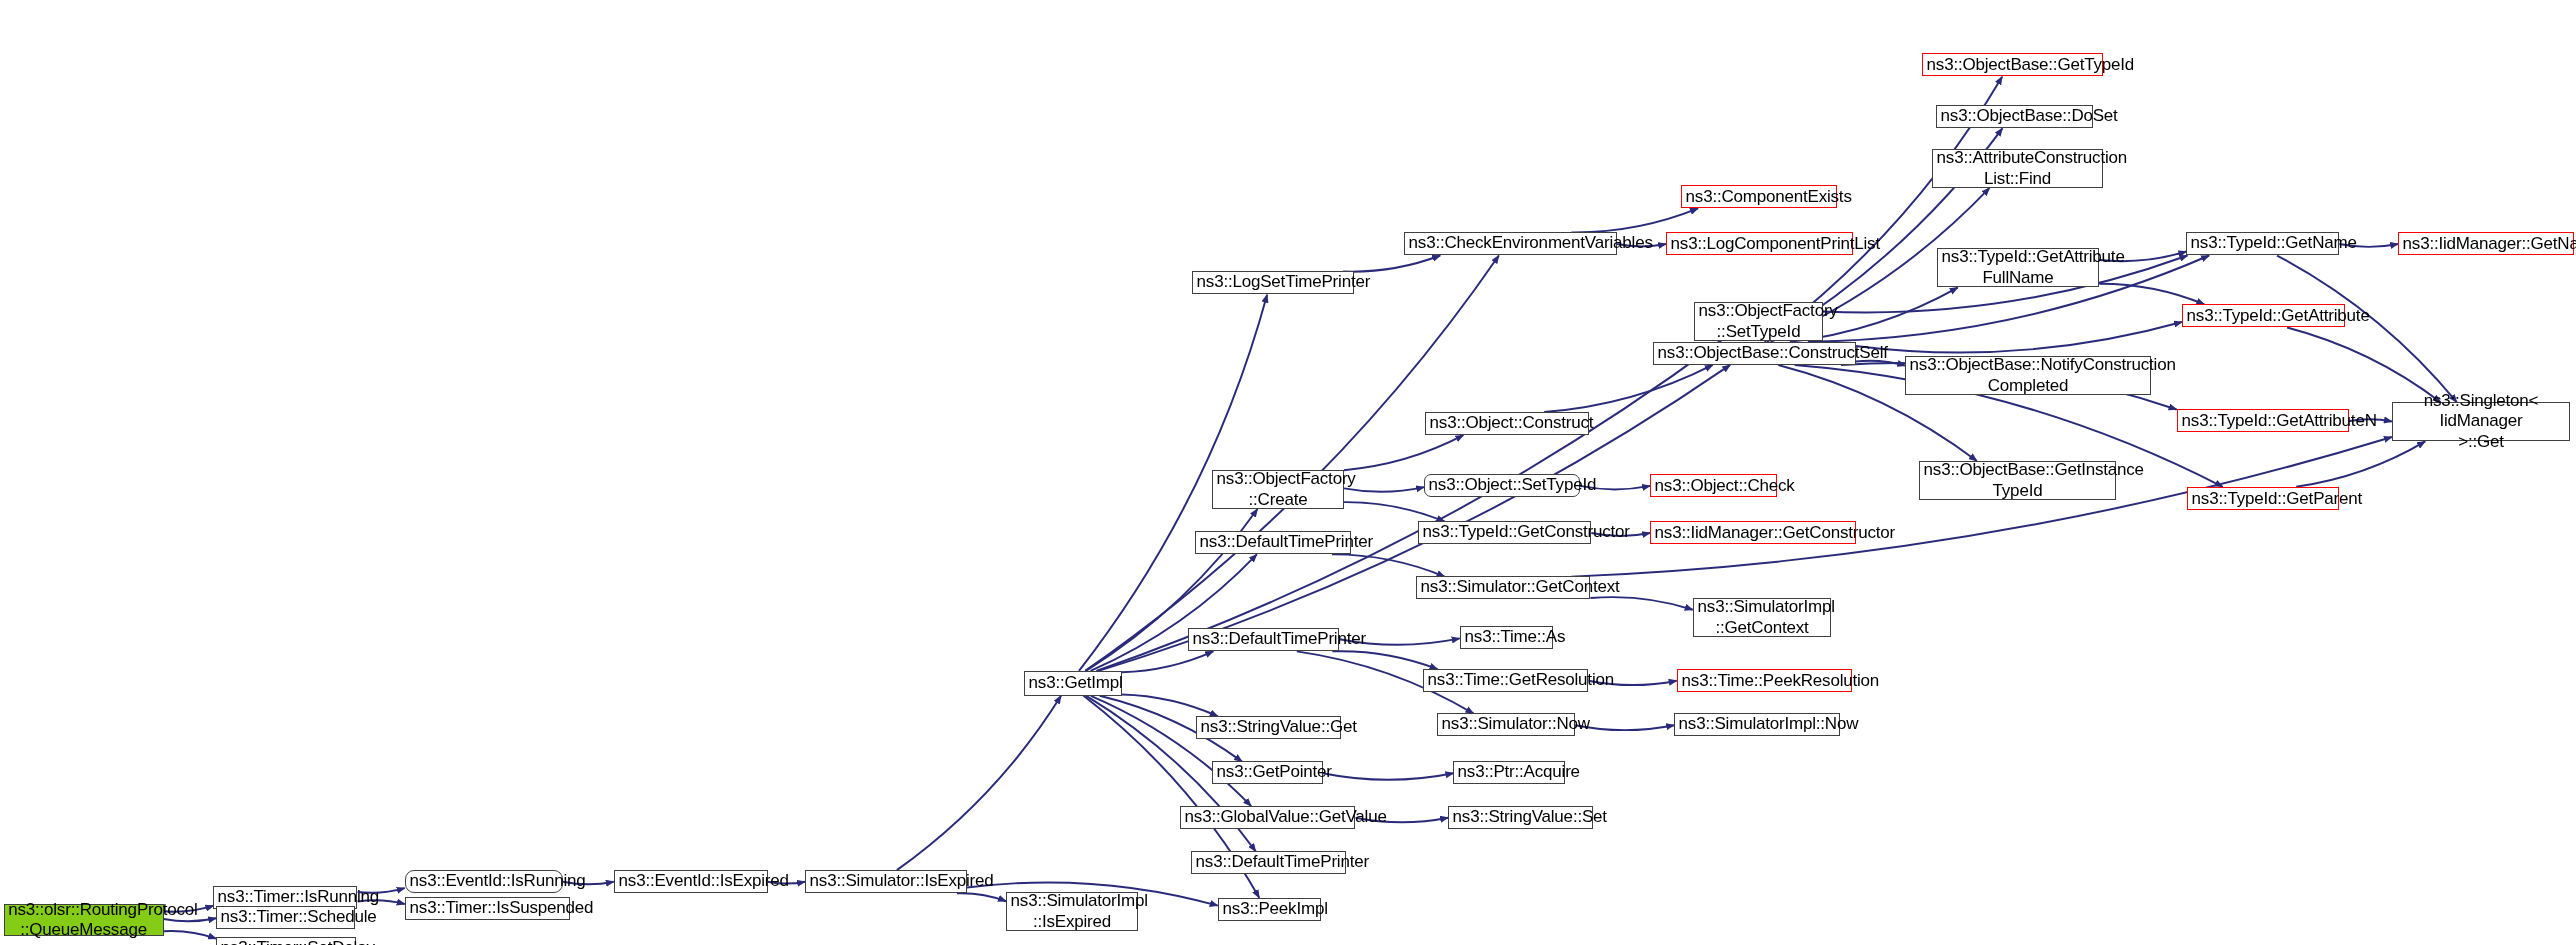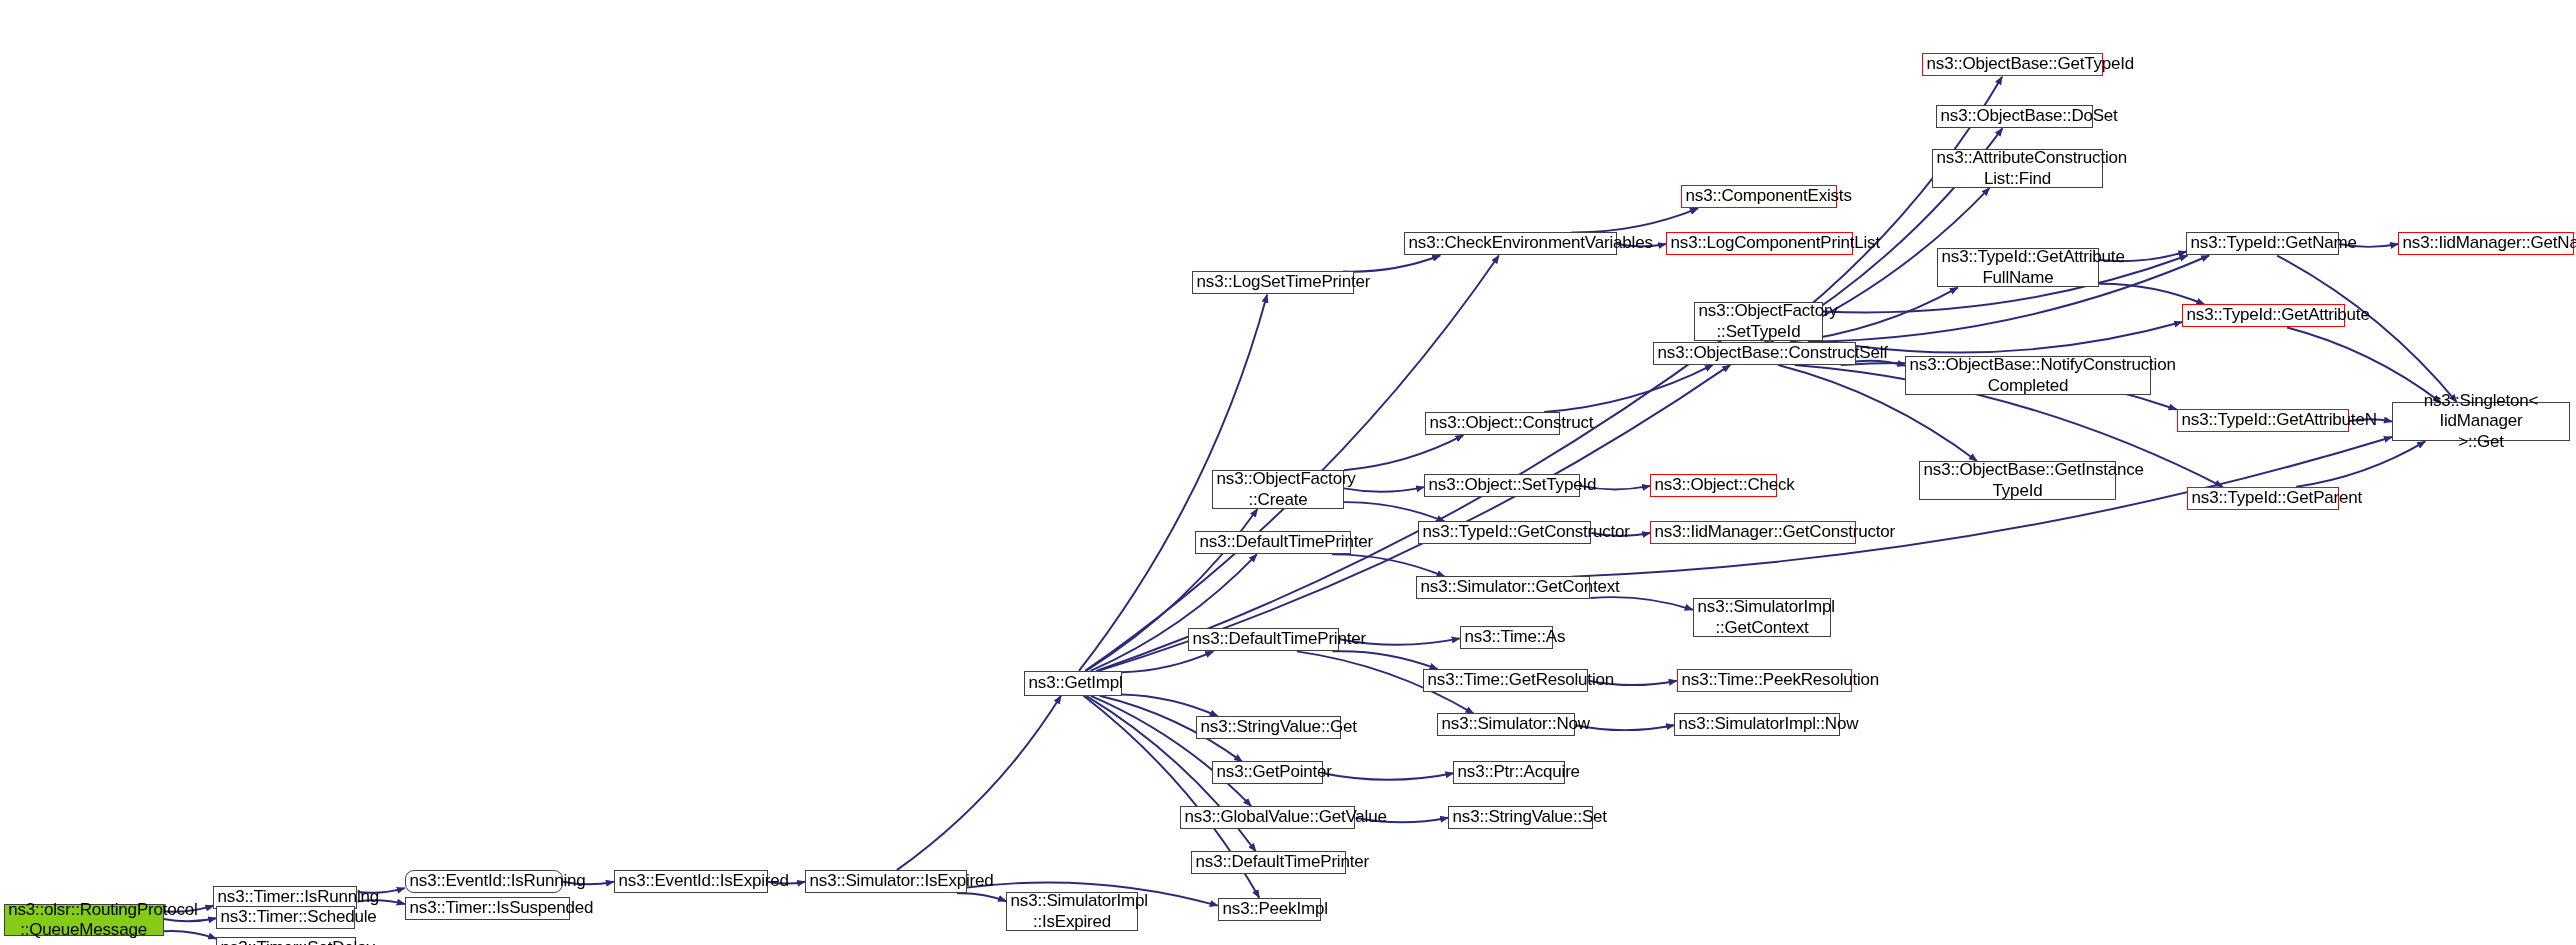--- a/index.html
+++ b/index.html
@@ -15,21 +15,21 @@
     font-size:17px;
     line-height:20.5px;
     display:flex;
     align-items:center;
     justify-content:center;
     text-align:center;
     white-space:pre-line;
     letter-spacing:-0.2px;
     padding:0 3.6px;
   }
-  .node.red{border-color:#ff0000;}
+  .node.red{border-color:#ff0000;align-items:flex-end;}
   .node.root{background:#84cc16;border-color:#404040;}
   .node span{display:block;width:100%;}
 </style>
 </head>
 <body>
 
 <div id="canvas">
   <svg id="edges" viewBox="0 0 2896 1063">
     <defs>
       <marker id="ah" markerWidth="10" markerHeight="8" refX="9" refY="4" orient="auto" markerUnits="userSpaceOnUse">
@@ -120,22 +120,22 @@
       <div class="node" style="left: 1212px; top: 761px; width: 111px; height: 23px;"><span>ns3::GetPointer</span></div>
       <div class="node" style="left: 1180px; top: 806px; width: 175px; height: 23px;"><span>ns3::GlobalValue::GetValue</span></div>
       <div class="node" style="left: 1191px; top: 851px; width: 155px; height: 23px;"><span>ns3::DefaultTimePrinter</span></div>
       <div class="node" style="left: 1218px; top: 898px; width: 103px; height: 23px;"><span>ns3::PeekImpl</span></div>
       <div class="node" style="left: 1404px; top: 232px; width: 213px; height: 23px;"><span>ns3::CheckEnvironmentVariables</span></div>
       <div class="node red" style="left: 1681px; top: 185px; width: 156px; height: 23px;"><span>ns3::ComponentExists</span></div>
       <div class="node red" style="left: 1666px; top: 232px; width: 187px; height: 23px;"><span>ns3::LogComponentPrintList</span></div>
       <div class="node" style="left: 1694px; top: 302px; width: 129px; height: 39px;"><span>ns3::ObjectFactory
 ::SetTypeId</span></div>
       <div class="node" style="left: 1653px; top: 342px; width: 203px; height: 23px;"><span>ns3::ObjectBase::ConstructSelf</span></div>
-      <div class="node" style="left: 1425px; top: 412px; width: 135px; height: 23px;"><span>ns3::Object::Construct</span></div>
-      <div class="node" style="left: 1424px; top: 474px; width: 156px; height: 23px;"><span>ns3::Object::SetTypeId</span></div>
+      <div class="node" style="left: 1425px; top: 412px; width: 164px; height: 23px;"><span>ns3::Object::Construct</span></div>
+      <div class="node" style="left: 1424px; top: 474px; width: 156px; height: 23px; border-radius: 7px;"><span>ns3::Object::SetTypeId</span></div>
       <div class="node" style="left: 1418px; top: 521px; width: 173px; height: 23px;"><span>ns3::TypeId::GetConstructor</span></div>
       <div class="node red" style="left: 1650px; top: 474px; width: 127px; height: 23px;"><span>ns3::Object::Check</span></div>
       <div class="node red" style="left: 1650px; top: 521px; width: 206px; height: 23px;"><span>ns3::IidManager::GetConstructor</span></div>
       <div class="node" style="left: 1416px; top: 576px; width: 174px; height: 23px;"><span>ns3::Simulator::GetContext</span></div>
       <div class="node" style="left: 1460px; top: 626px; width: 93px; height: 23px;"><span>ns3::Time::As</span></div>
       <div class="node" style="left: 1423px; top: 669px; width: 165px; height: 23px;"><span>ns3::Time::GetResolution</span></div>
       <div class="node" style="left: 1437px; top: 713px; width: 138px; height: 23px;"><span>ns3::Simulator::Now</span></div>
       <div class="node" style="left: 1453px; top: 761px; width: 112px; height: 23px;"><span>ns3::Ptr::Acquire</span></div>
       <div class="node" style="left: 1448px; top: 806px; width: 145px; height: 23px;"><span>ns3::StringValue::Set</span></div>
       <div class="node" style="left: 1693px; top: 598px; width: 138px; height: 39px;"><span>ns3::SimulatorImpl

